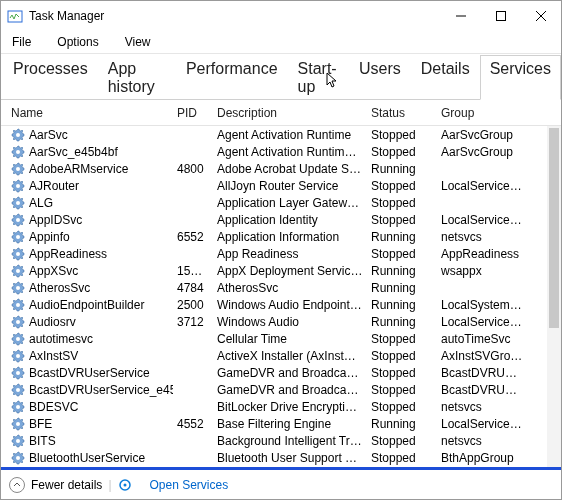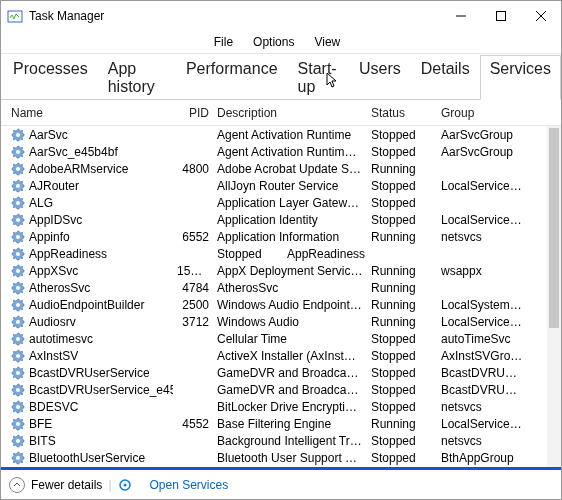--- a/index.html
+++ b/index.html
@@ -26,25 +26,24 @@
     display: inline-flex; align-items: center; justify-content: center;
   }
   .titlebar .title { flex: 1; font-size: 12px; }
   .winbtns { display: flex; }
   .winbtn {
     width: 40px; height: 30px;
     display: flex; align-items: center; justify-content: center;
   }
   .menubar {
     display: flex;
-    gap: 6px;
+    gap: 12px;
     padding: 1px 12px 1px 4px;
     font-size: 12px;
     border-bottom: 1px solid #e6e6e6;
-    justify-content: center;
   }
   .menubar span { padding: 3px 7px; }
   .tabs {
     display: flex;
     border-bottom: 1px solid #d0d0d0;
     padding-left: 2px;
     font-size: 16px;
     background: #fff;
     position: relative;
   }
@@ -90,21 +89,21 @@
   .gridhead .col {
     padding: 5px 4px;
   }
   .row {
     height: 17px;
     font-size: 12px;
     white-space: nowrap;
   }
   .col { overflow: hidden; text-overflow: ellipsis; padding: 0 4px; }
   .c-name { width: 166px; display: flex; align-items: center; gap: 4px; }
-  .c-pid  { width: 40px; text-align: right; }
+  .c-pid  { width: 40px; text-align: left; }
   .c-desc { width: 154px; }
   .c-stat { width: 70px; }
   .c-grp  { width: 90px; }
   .svc-icon {
     width: 14px; height: 14px; flex: 0 0 14px;
     display: inline-flex; align-items: center; justify-content: center;
   }
   .footer {
     border-top: 3px solid #1d4ed8;
     display: flex;
@@ -300,20 +299,21 @@
         <div class="col c-name">
           <span class="svc-icon">
             <svg width="14" height="14" viewBox="0 0 14 14">
               <path d="M7 1 L8 1 L8.5 2.5 L10 3 L11 2 L12 3 L11 4 L11.5 5.5 L13 6 L13 8 L11.5 8.5 L11 10 L12 11 L11 12 L10 11 L8.5 11.5 L8 13 L6 13 L5.5 11.5 L4 11 L3 12 L2 11 L3 10 L2.5 8.5 L1 8 L1 6 L2.5 5.5 L3 4 L2 3 L3 2 L4 3 L5.5 2.5 Z" fill="#7ba7d9" stroke="#3c6aa0" stroke-width="0.5"></path>
               <circle cx="7" cy="7" r="2" fill="#fff"></circle>
             </svg>
           </span>
           <span>AppReadiness</span>
         </div>
         <div class="col c-pid"></div>
+        <div class="col c-desc">App Readiness</div>
         <div class="col c-stat">Stopped</div>
         <div class="col c-grp">AppReadiness</div>
       </div>
       <div class="row">
         <div class="col c-name">
           <span class="svc-icon">
             <svg width="14" height="14" viewBox="0 0 14 14">
               <path d="M7 1 L8 1 L8.5 2.5 L10 3 L11 2 L12 3 L11 4 L11.5 5.5 L13 6 L13 8 L11.5 8.5 L11 10 L12 11 L11 12 L10 11 L8.5 11.5 L8 13 L6 13 L5.5 11.5 L4 11 L3 12 L2 11 L3 10 L2.5 8.5 L1 8 L1 6 L2.5 5.5 L3 4 L2 3 L3 2 L4 3 L5.5 2.5 Z" fill="#7ba7d9" stroke="#3c6aa0" stroke-width="0.5"></path>
               <circle cx="7" cy="7" r="2" fill="#fff"></circle>
             </svg>

